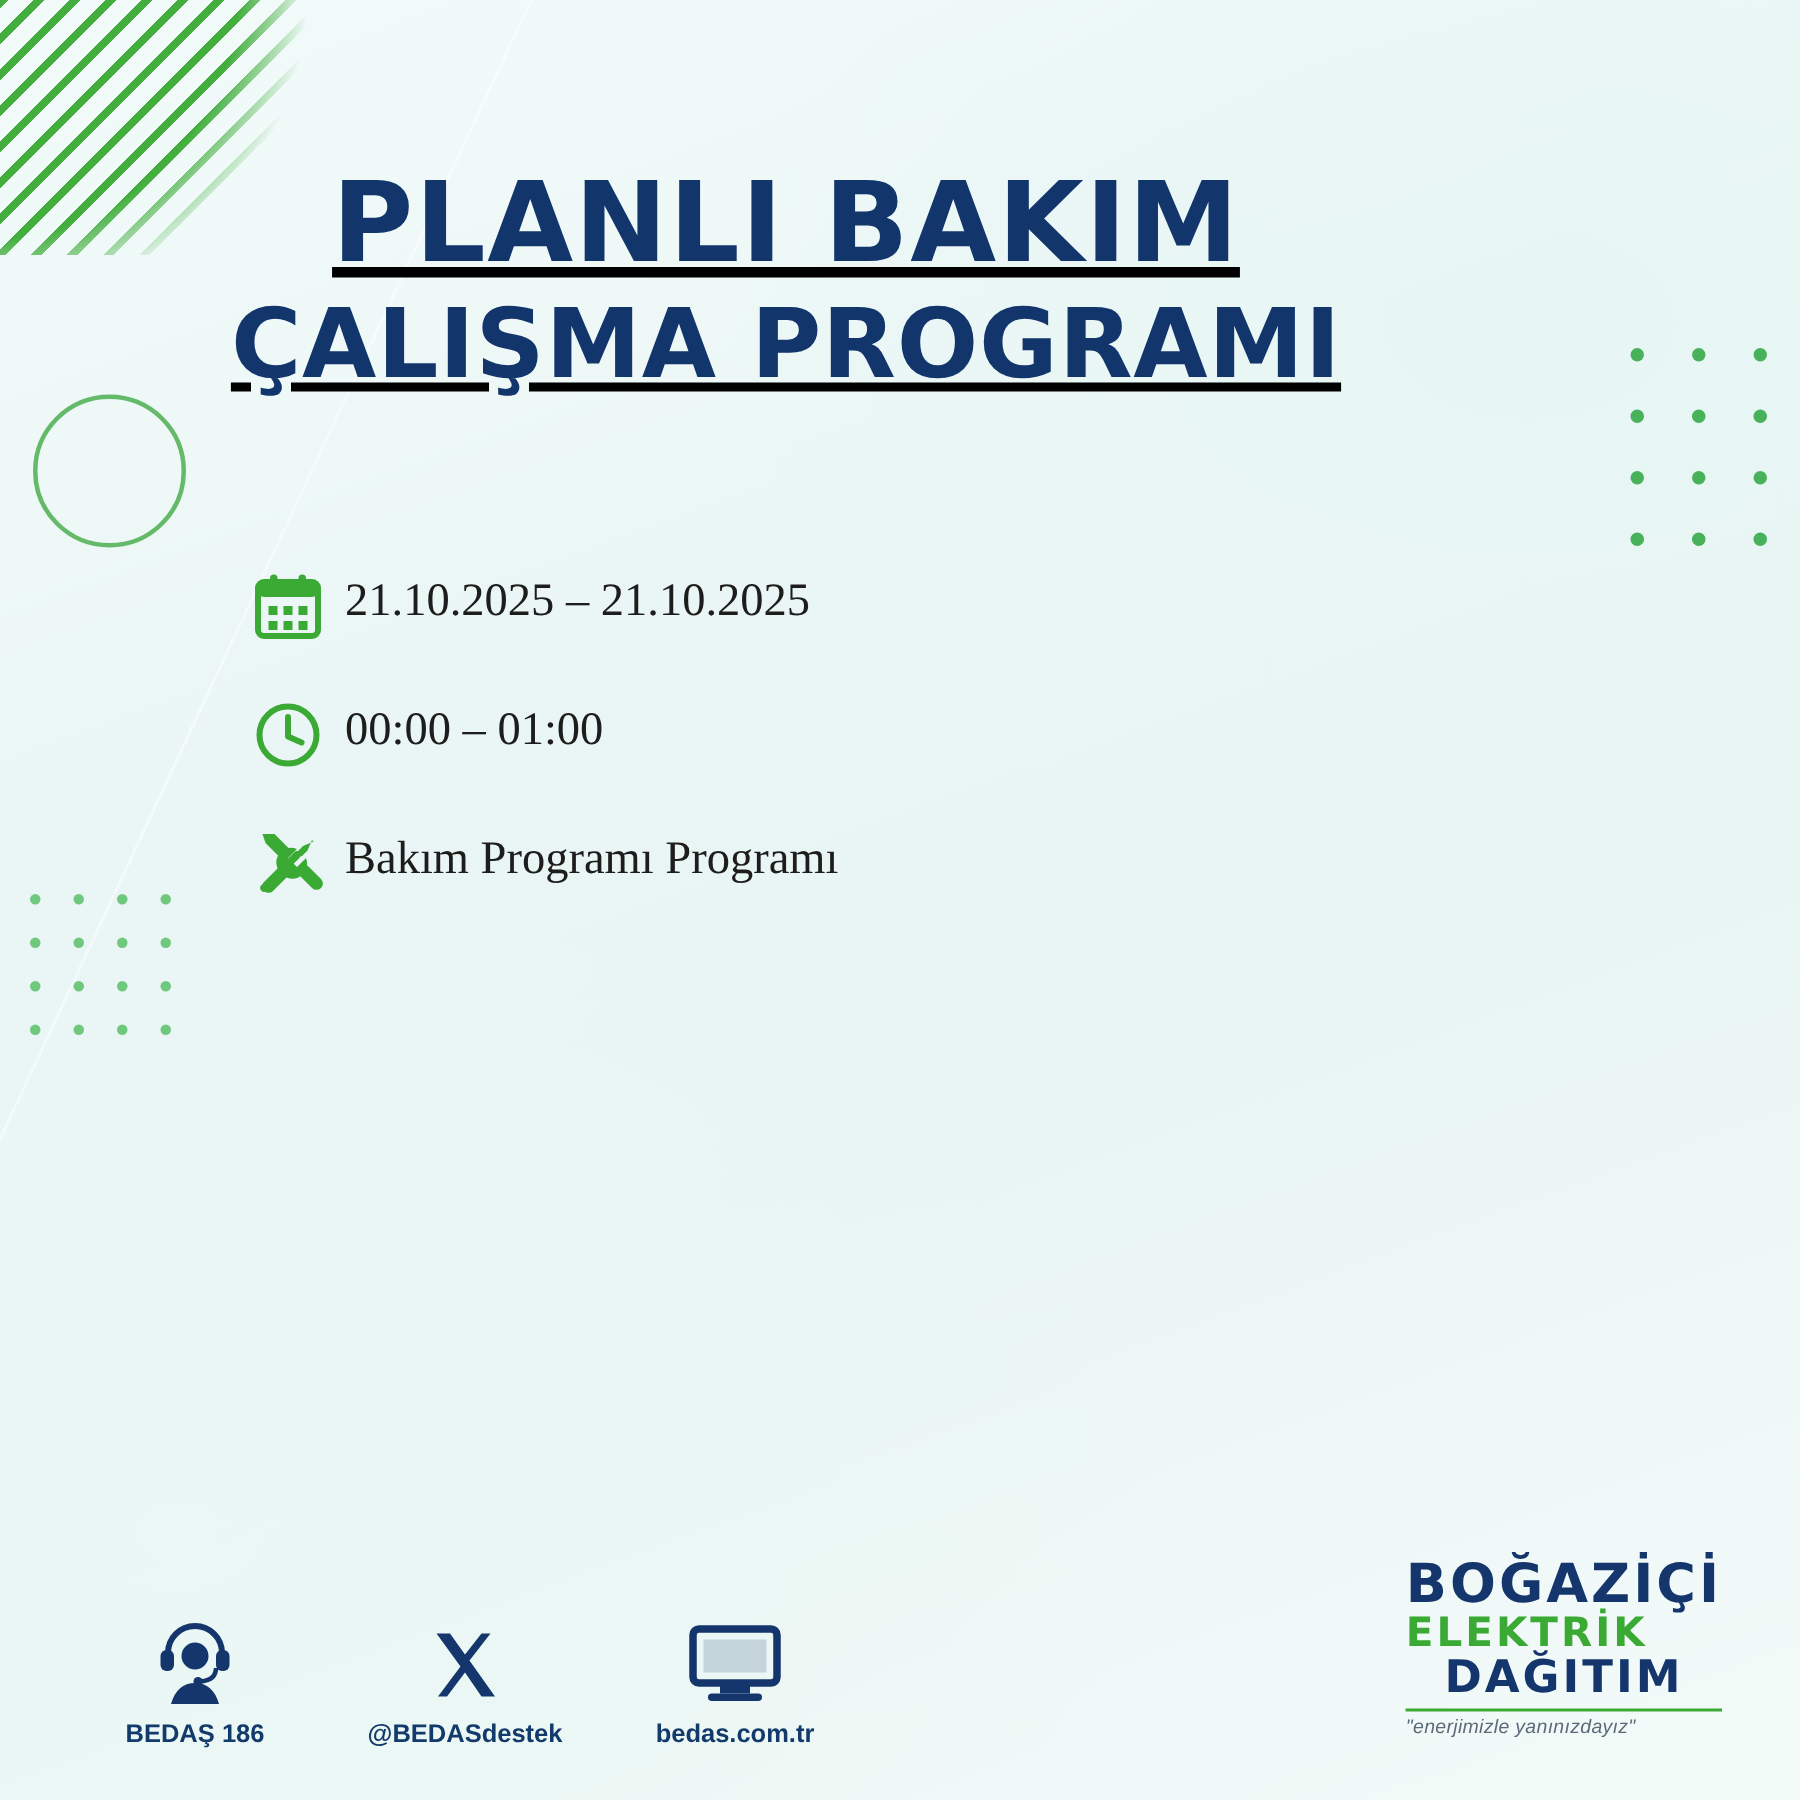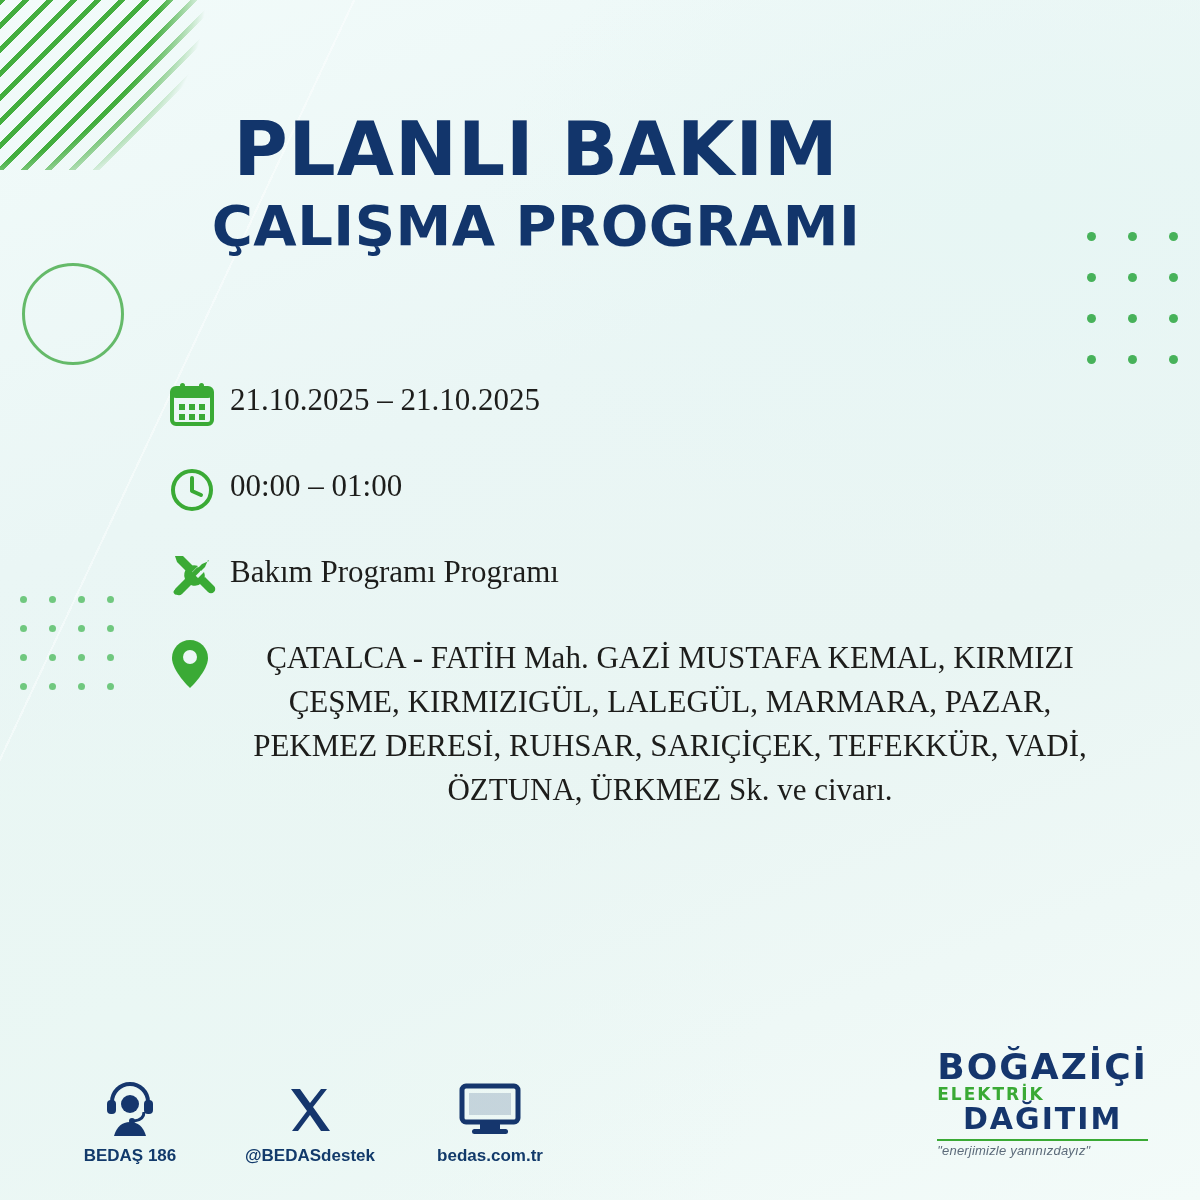--- a/index.html
+++ b/index.html
@@ -92,35 +92,36 @@
   .dots.left span {
     width: 7px;
     height: 7px;
     background: #5bbf6a;
     opacity: .85;
   }
 
   .title-wrap {
     position: absolute;
     top: 112px;
-    left: 16px;
+    left: 4px;
     width: 1040px;
     text-align: center;
+    text-decoration: underline;
   }
   .title-main {
     font-size: 74px;
     line-height: 1;
     font-weight: bold;
     color: #12356b;
     letter-spacing: 1px;
     font-family: "DejaVu Sans", sans-serif;
   }
   .title-sub {
     margin-top: 12px;
-    font-size: 56px;
+    font-size: 64px;
     line-height: 1;
     font-weight: bold;
     color: #12356b;
     letter-spacing: .5px;
     font-family: "DejaVu Sans", sans-serif;
   }
 
   .info {
     position: absolute;
     top: 378px;
@@ -194,21 +195,21 @@
     bottom: 16px;
     text-align: left;
     line-height: 1.04;
   }
   .brand .b1, .brand .b2, .brand .b3 {
     font-family: "DejaVu Sans", sans-serif;
     font-weight: bold;
     letter-spacing: 2px;
   }
   .brand .b1 { font-size: 36px; color: #15366d; }
-  .brand .b2 { font-size: 17px; color: #3aaa35; }
+  .brand .b2 { font-size: 27px; color: #3aaa35; }
   .brand .b3 { font-size: 30px; color: #15366d; text-align: center; }
   .brand .bline {
     margin-top: 5px;
     border-top: 2px solid #3aaa35;
     padding-top: 3px;
     font-size: 13px;
     font-style: italic;
     color: #5c6b7a;
     letter-spacing: .2px;
     font-family: "Liberation Sans", sans-serif;
@@ -298,29 +299,20 @@
           <path d="M8 40 L30 18" stroke="#3aaa35" stroke-width="5" stroke-linecap="round"></path>
           <path d="M41 9 l-7 3 -4 4 3 3 4 -4 3 -7z" fill="#3aaa35"></path>
           <path d="M30 14 a10 10 0 0 0 -13 13 l-9 9 a4 4 0 0 0 6 6 l9 -9 a10 10 0 0 0 13 -13 l-6 6 -6 -6 6 -6z" fill="#3aaa35"></path>
           <path d="M9 10 l12 12 6 -6 -12 -12 -8 0z" fill="#3aaa35"></path>
           <path d="M31 31 l9 9 a4 4 0 0 0 6 -6 l-9 -9z" fill="#3aaa35"></path>
         </svg>
       </div>
       <div class="txt">Bakım Programı Programı</div>
     </div>
 
-    <div class="row loc">
-      <div class="ico">
-        <svg width="44" height="52" viewBox="0 0 44 52" aria-hidden="true">
-          <path d="M22 2 C12 2 4 10 4 20 C4 33 22 50 22 50 C22 50 40 33 40 20 C40 10 32 2 22 2 Z" fill="#3aaa35"></path>
-          <circle cx="22" cy="19" r="7" fill="#eaf6f5"></circle>
-        </svg>
-      </div>
-      <div class="txt">ÇATALCA - FATİH Mah. GAZİ MUSTAFA KEMAL, KIRMIZI ÇEŞME, KIRMIZIGÜL, LALEGÜL, MARMARA, PAZAR, PEKMEZ DERESİ, RUHSAR, SARIÇİÇEK, TEFEKKÜR, VADİ, ÖZTUNA, ÜRKMEZ Sk. ve civarı.</div>
-    </div>
 
   </div>
 
   <div class="footer">
 
     <div class="contacts">
 
       <div class="contact">
         <div class="cico">
           <svg width="56" height="58" viewBox="0 0 56 58" aria-hidden="true">

